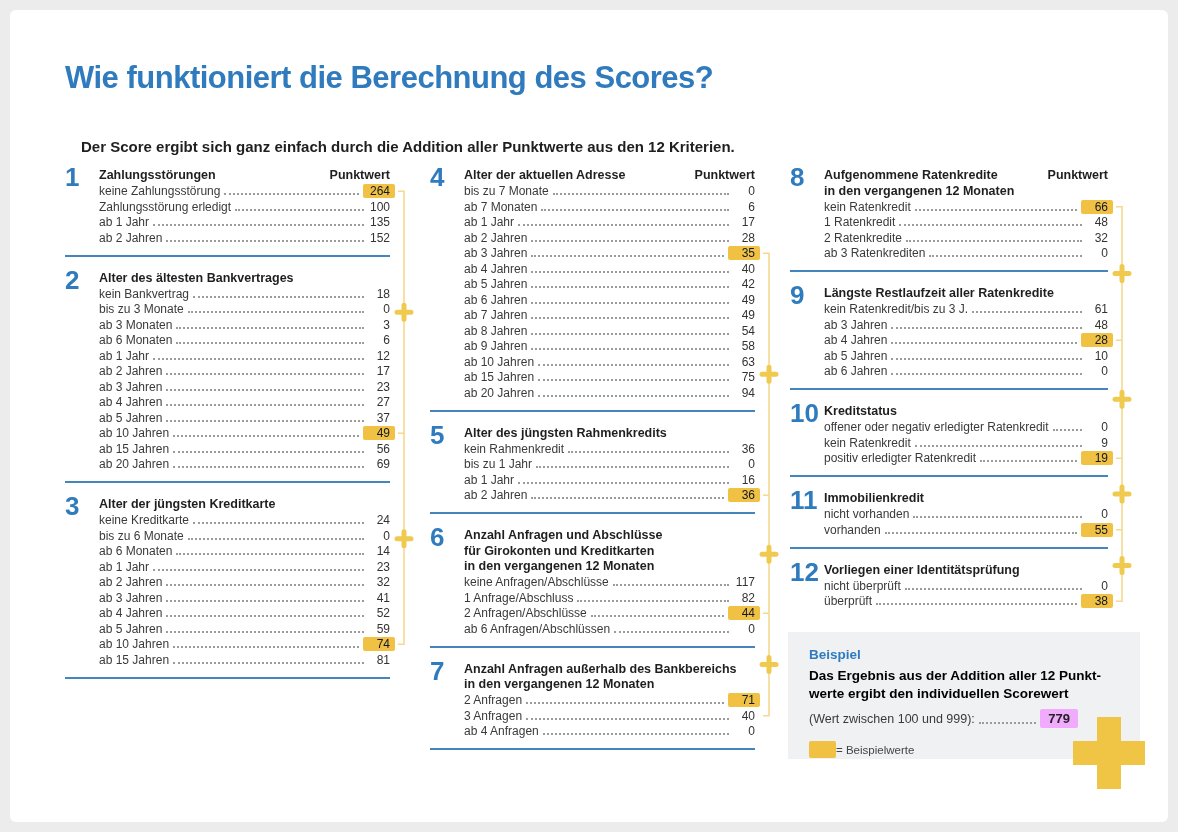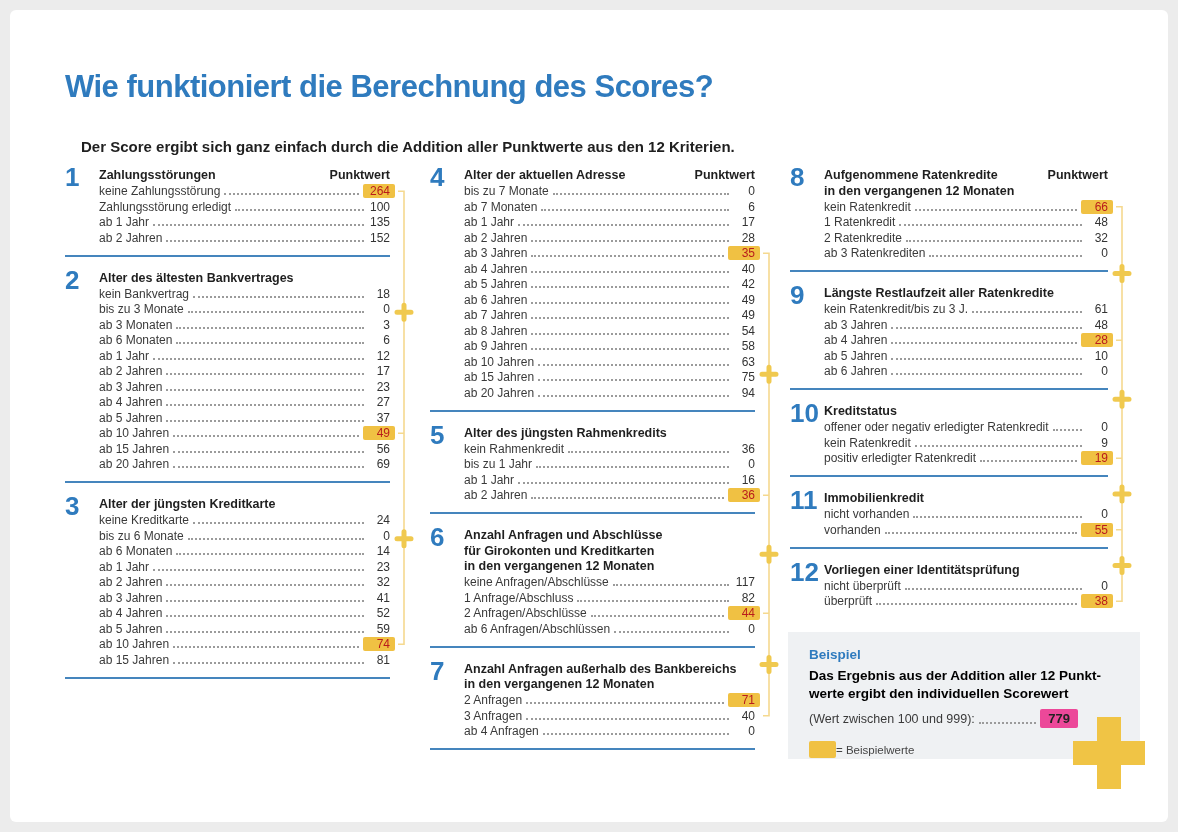--- a/index.html
+++ b/index.html
@@ -6,21 +6,21 @@
   body{
     width:1178px;height:832px;background:#ececec;
     font-family:"Liberation Sans","DejaVu Sans",sans-serif;
     position:relative;overflow:hidden;
   }
   #page{
     position:absolute;left:10px;top:10px;width:1158px;height:812px;
     background:#ffffff;border-radius:6px;overflow:hidden;
   }
   h1#title{
-    position:absolute;left:55px;top:59px;margin:0;
+    position:absolute;left:55px;top:50px;margin:0;
     font-size:31px;font-weight:700;letter-spacing:-0.5px;color:#2f7bbe;
   }
   #subtitle{
     position:absolute;left:55px;top:112px;margin:16px;
     font-size:15px;font-weight:700;color:#1f1f1f;
   }
   .col{position:absolute;top:158px;z-index:2;}
   .col1{left:55px;width:325px;}
   .col2{left:420px;width:325px;}
   .col3{left:780px;width:318px;}
@@ -30,29 +30,29 @@
     position:absolute;left:-34px;top:-4px;
     font-size:26px;font-weight:700;color:#2f7bbe;line-height:1;
   }
   .sec-head{display:flex;justify-content:space-between;align-items:flex-start;}
   .sec-title div{font-weight:700;font-size:12.5px;line-height:15.5px;color:#1f1f1f;}
   .pw{font-weight:700;font-size:12.5px;line-height:15.5px;color:#1f1f1f;}
   .row{display:flex;align-items:center;height:15.5px;font-size:12px;color:#3a3a3a;}
   .lbl{white-space:nowrap;}
   .dots{flex:1;border-bottom:2px dotted #9b9b9b;margin:0 4px;align-self:flex-end;margin-bottom:4px;}
   .val{text-align:right;min-width:22px;white-space:nowrap;color:#333;}
-  .val.hl{background:#f0c143;border-radius:2px;padding:0 5px;margin-right:-5px;color:#b91c1c;}
+  .val.hl{background:#f0c143;border-radius:2px;padding:0 5px;margin-right:-5px;color:#0f172a;}
   #example-box{
     position:absolute;left:778px;top:622px;width:352px;height:127px;
     background:#eff1f3;z-index:2;box-sizing:border-box;padding:15px 16px 0 21px;
   }
   .ex-title{color:#2f7bbe;font-weight:700;font-size:13.5px;margin-bottom:5px;}
   .ex-bold div{font-weight:700;font-size:13.5px;line-height:18px;color:#000000;}
   .ex-row{display:flex;align-items:center;font-size:12.5px;color:#3a3a3a;margin-top:6px;margin-right:46px;}
-  .ex-row .exval{font-weight:700;font-size:13px;background:#ec4899;padding:2px 8px;border-radius:2px;color:#222;}
+  .ex-row .exval{font-weight:700;font-size:13px;background:#f0abfc;padding:2px 8px;border-radius:2px;color:#222;}
   .legend{display:flex;align-items:center;margin-top:13px;font-size:11.5px;color:#444;}
   .swatch{width:27px;height:17px;background:#f0c143;border-radius:2px;}
   #connectors{position:absolute;left:0;top:0;z-index:4;pointer-events:none;}
   #big-plus{position:absolute;left:1063px;top:707px;width:72px;height:72px;z-index:5;}
   #big-plus .bar-h{position:absolute;left:0;top:24px;width:72px;height:24px;background:#f0c445;}
   #big-plus .bar-v{position:absolute;left:24px;top:0;width:24px;height:72px;background:#f0c445;}
 </style>
 </head>
 <body>
 

